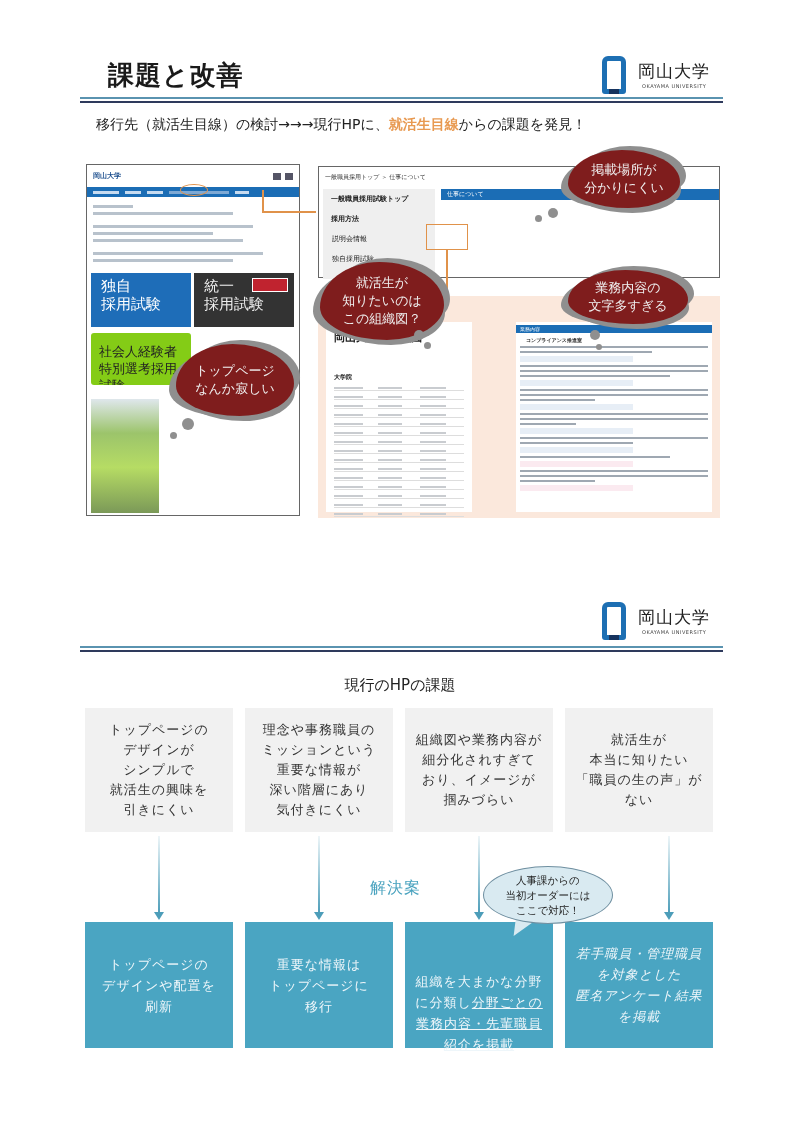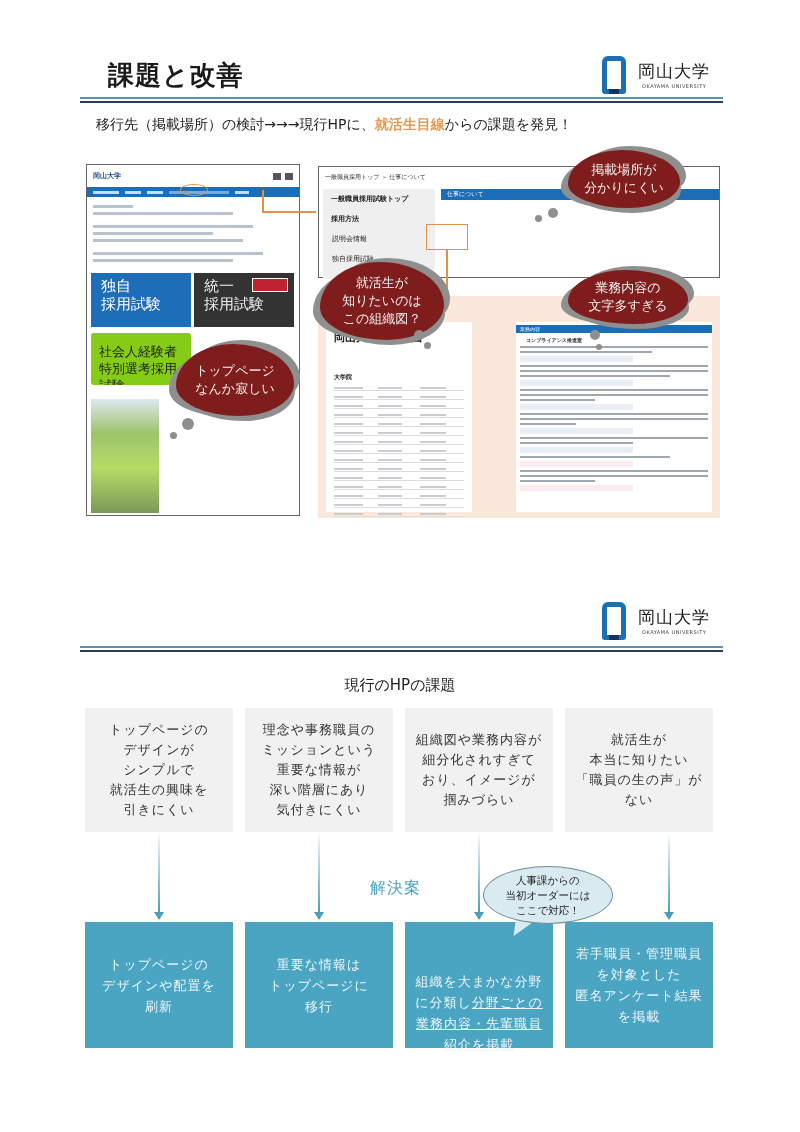--- a/index.html
+++ b/index.html
@@ -90,21 +90,21 @@
   <div class="mark"></div>
   <div class="name">岡山大学</div>
   <div class="sub">OKAYAMA UNIVERSITY</div>
 </div>
 <div class="abs rule" style="top:97px;">
     <div class="l1"></div>
     <div class="l2"></div>
   </div>
 
 <div class="abs lead">
-  <span>移行先（掲載場所）の検討→→→現行HPに、</span><span class="hl">就活生目線</span><span>からの課題を発見！</span>
+  <span>移行先（就活生目線）の検討→→→現行HPに、</span><span class="hl">就活生目線</span><span>からの課題を発見！</span>
 </div>
 
 <div class="abs shot-left">
   <div class="sl-header">
     <span class="sl-logo">岡山大学</span>
     <div class="sl-icons">
         <span></span>
         <span></span>
       </div>
   </div>
@@ -274,21 +274,21 @@
 刷新</div>
 <div class="abs solution" style="left:245px; top:922px;">重要な情報は
 トップページに
 移行</div>
 <div class="abs solution" style="left:405px; top:922px; display:block; padding-top:28px;">
   <span>組織を大まかな分野
 に分類し</span><span class="u">分野ごとの
 業務内容・先輩職員
 紹介を掲載</span>
 </div>
-<div class="abs solution" style="left:565px; top:922px;">若手職員・管理職員
+<div class="abs solution" style="left:565px; top:922px;font-style:italic;">若手職員・管理職員
 を対象とした
 匿名アンケート結果
 を掲載</div>
 
 <div class="abs speech-tail"></div>
 <div class="abs speech">人事課からの
 当初オーダーには
 ここで対応！</div>
 
 </body></html>

